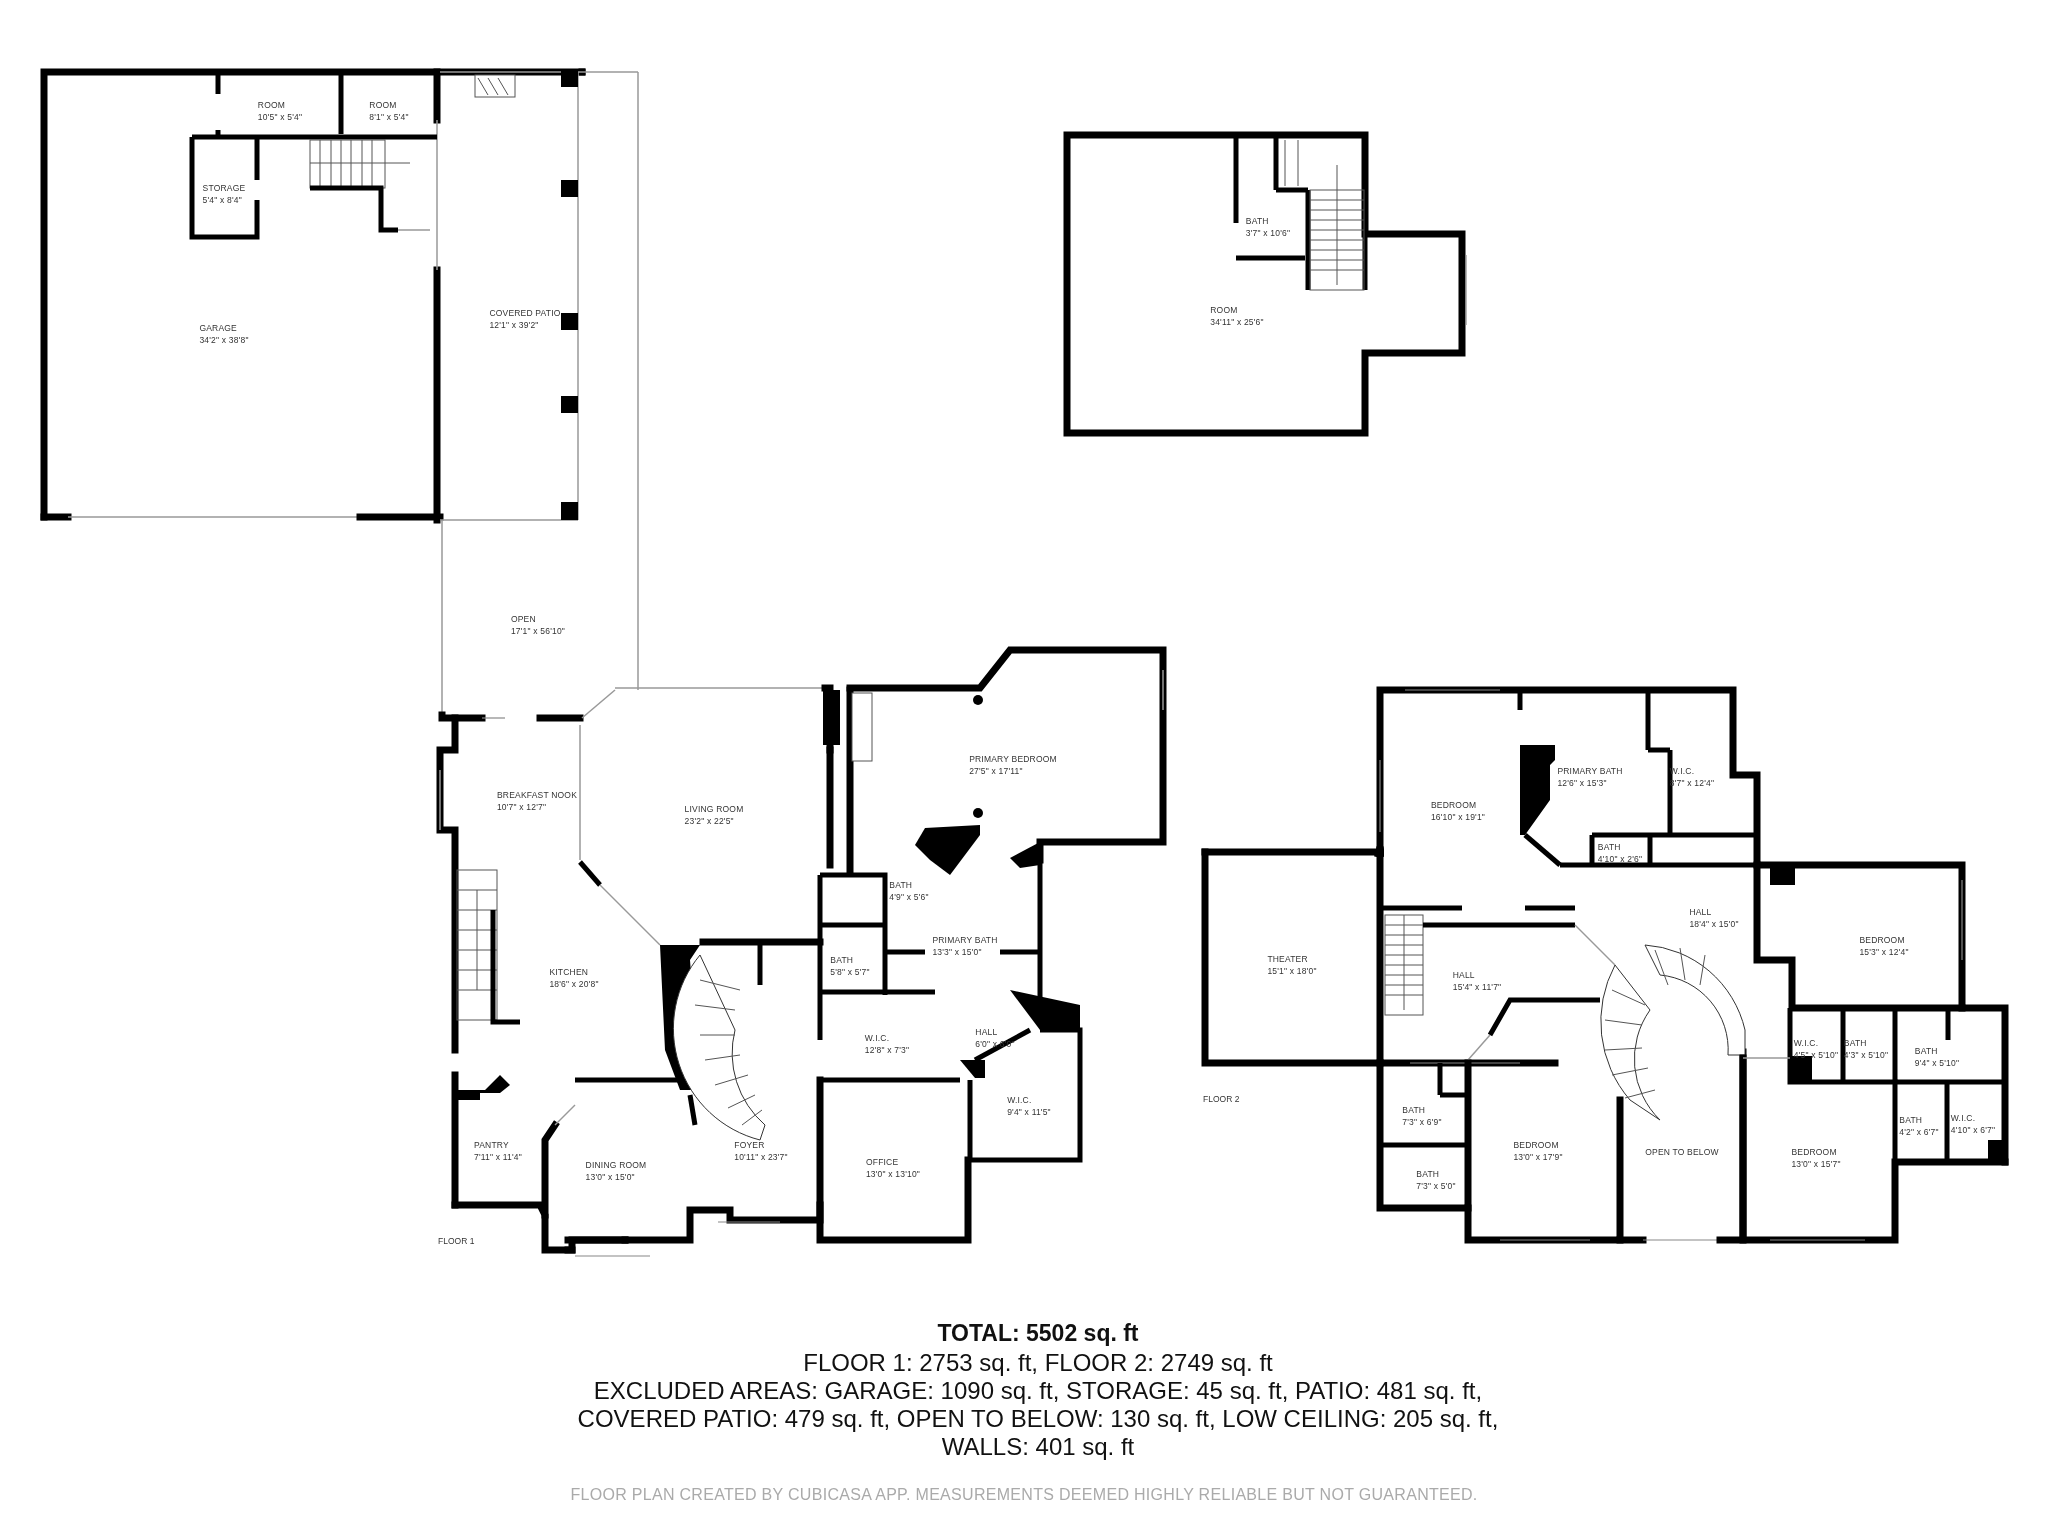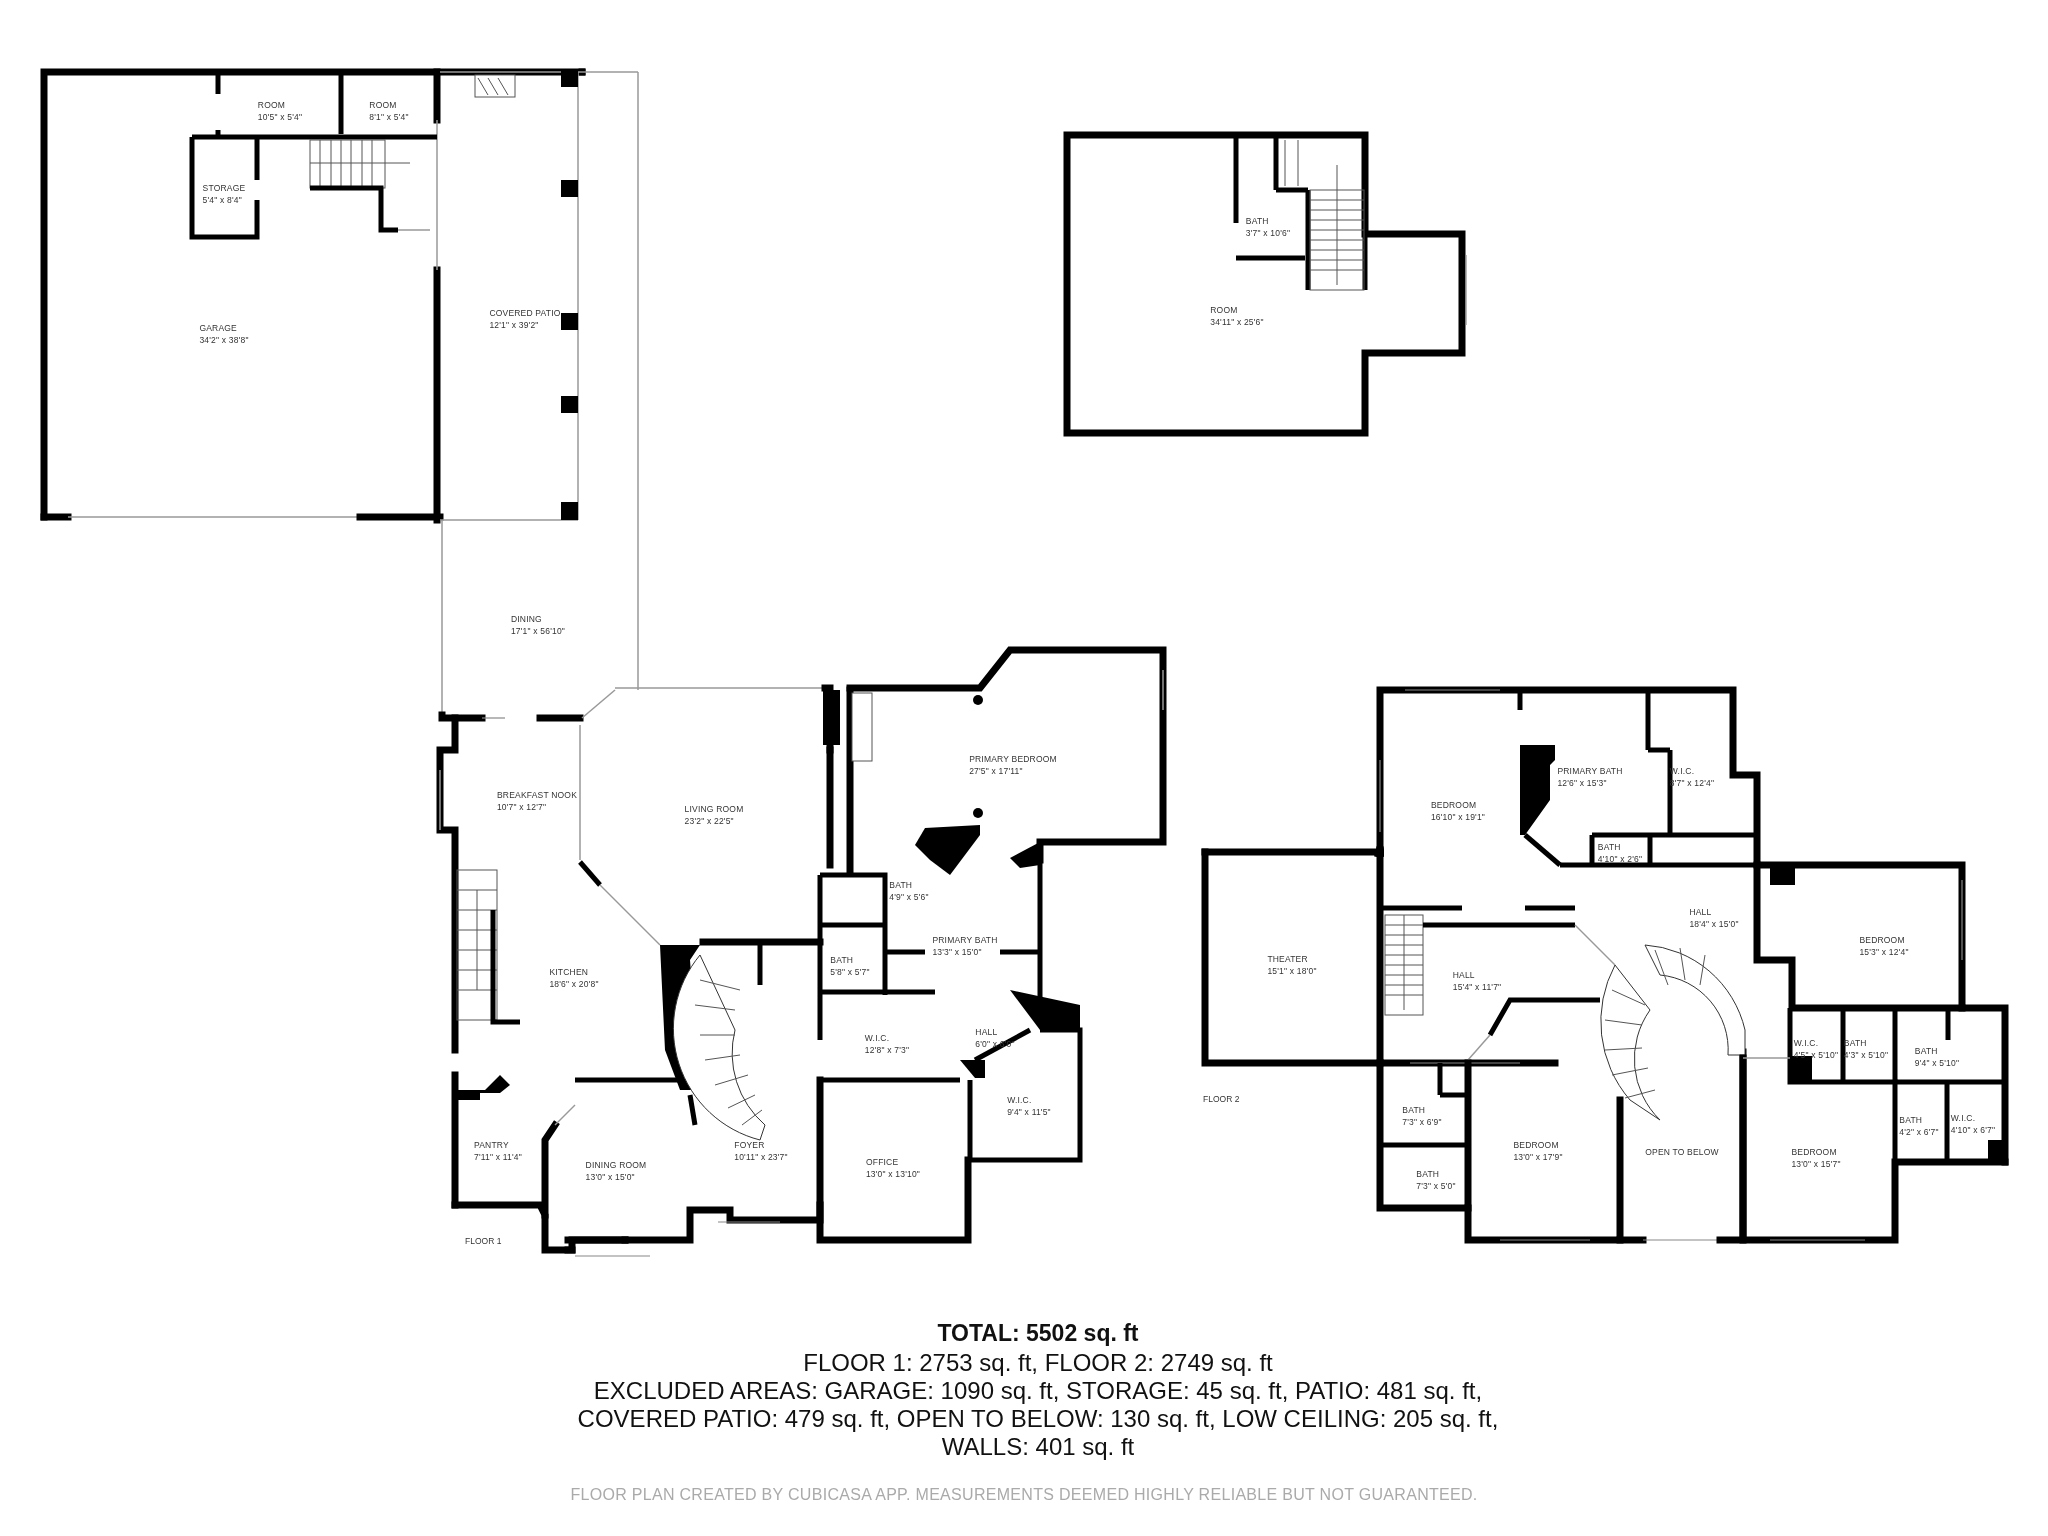--- a/index.html
+++ b/index.html
@@ -253,36 +253,36 @@
     <line class="window" x1="1770" y1="1240" x2="1865" y2="1240"></line>
     <line class="line-gray" x1="1743" y1="1058" x2="1790" y2="1058"></line>
   </g>
 </svg>
 
 <div class="label" style="left:280px;top:111px"><span>ROOM</span><span class="dim">10'5" x 5'4"</span></div>
 <div class="label" style="left:389px;top:111px"><span>ROOM</span><span class="dim">8'1" x 5'4"</span></div>
 <div class="label" style="left:224px;top:194px"><span>STORAGE</span><span class="dim">5'4" x 8'4"</span></div>
 <div class="label" style="left:224px;top:334px"><span>GARAGE</span><span class="dim">34'2" x 38'8"</span></div>
 <div class="label" style="left:525px;top:319px"><span>COVERED PATIO</span><span class="dim">12'1" x 39'2"</span></div>
-<div class="label" style="left:538px;top:625px"><span>DINING</span><span class="dim">17'1" x 56'10"</span></div>
+<div class="label" style="left:538px;top:625px"><span>OPEN</span><span class="dim">17'1" x 56'10"</span></div>
 <div class="label" style="left:537px;top:801px"><span>BREAKFAST NOOK</span><span class="dim">10'7" x 12'7"</span></div>
 <div class="label" style="left:714px;top:815px"><span>LIVING ROOM</span><span class="dim">23'2" x 22'5"</span></div>
 <div class="label" style="left:1013px;top:765px"><span>PRIMARY BEDROOM</span><span class="dim">27'5" x 17'11"</span></div>
 <div class="label" style="left:909px;top:891px"><span>BATH</span><span class="dim">4'9" x 5'6"</span></div>
 <div class="label" style="left:965px;top:946px"><span>PRIMARY BATH</span><span class="dim">13'3" x 15'0"</span></div>
 <div class="label" style="left:850px;top:966px"><span>BATH</span><span class="dim">5'8" x 5'7"</span></div>
 <div class="label" style="left:574px;top:978px"><span>KITCHEN</span><span class="dim">18'6" x 20'8"</span></div>
 <div class="label" style="left:887px;top:1044px"><span>W.I.C.</span><span class="dim">12'8" x 7'3"</span></div>
 <div class="label" style="left:995px;top:1038px"><span>HALL</span><span class="dim">6'0" x 6'0"</span></div>
 <div class="label" style="left:1029px;top:1106px"><span>W.I.C.</span><span class="dim">9'4" x 11'5"</span></div>
 <div class="label" style="left:498px;top:1151px"><span>PANTRY</span><span class="dim">7'11" x 11'4"</span></div>
 <div class="label" style="left:616px;top:1171px"><span>DINING ROOM</span><span class="dim">13'0" x 15'0"</span></div>
 <div class="label" style="left:761px;top:1151px"><span>FOYER</span><span class="dim">10'11" x 23'7"</span></div>
 <div class="label" style="left:893px;top:1168px"><span>OFFICE</span><span class="dim">13'0" x 13'10"</span></div>
-<div class="floor-tag" style="left:465px;top:1236px">FLOOR 1</div>
+<div class="floor-tag" style="left:438px;top:1236px">FLOOR 1</div>
 
 <div class="label" style="left:1458px;top:811px"><span>BEDROOM</span><span class="dim">16'10" x 19'1"</span></div>
 <div class="label" style="left:1590px;top:777px"><span>PRIMARY BATH</span><span class="dim">12'6" x 15'3"</span></div>
 <div class="label" style="left:1692px;top:777px"><span>W.I.C.</span><span class="dim">8'7" x 12'4"</span></div>
 <div class="label" style="left:1620px;top:853px"><span>BATH</span><span class="dim">4'10" x 2'6"</span></div>
 <div class="label" style="left:1292px;top:965px"><span>THEATER</span><span class="dim">15'1" x 18'0"</span></div>
 <div class="label" style="left:1714px;top:918px"><span>HALL</span><span class="dim">18'4" x 15'0"</span></div>
 <div class="label" style="left:1884px;top:946px"><span>BEDROOM</span><span class="dim">15'3" x 12'4"</span></div>
 <div class="label" style="left:1477px;top:981px"><span>HALL</span><span class="dim">15'4" x 11'7"</span></div>
 <div class="label" style="left:1816px;top:1049px"><span>W.I.C.</span><span class="dim">4'5" x 5'10"</span></div>

